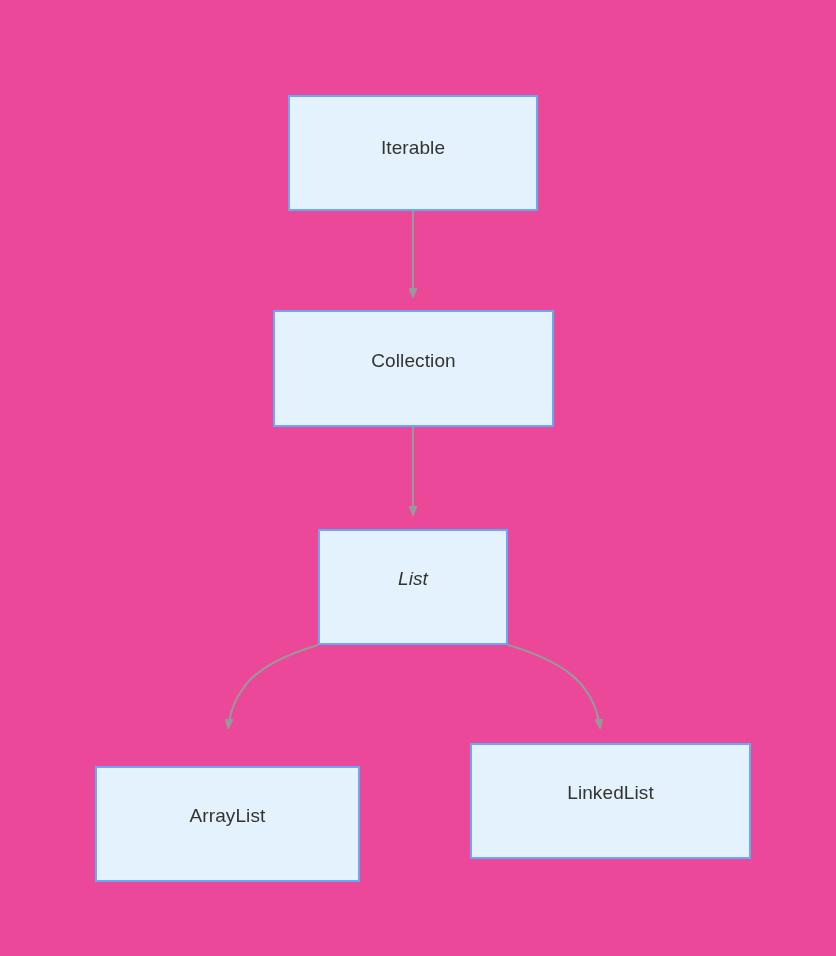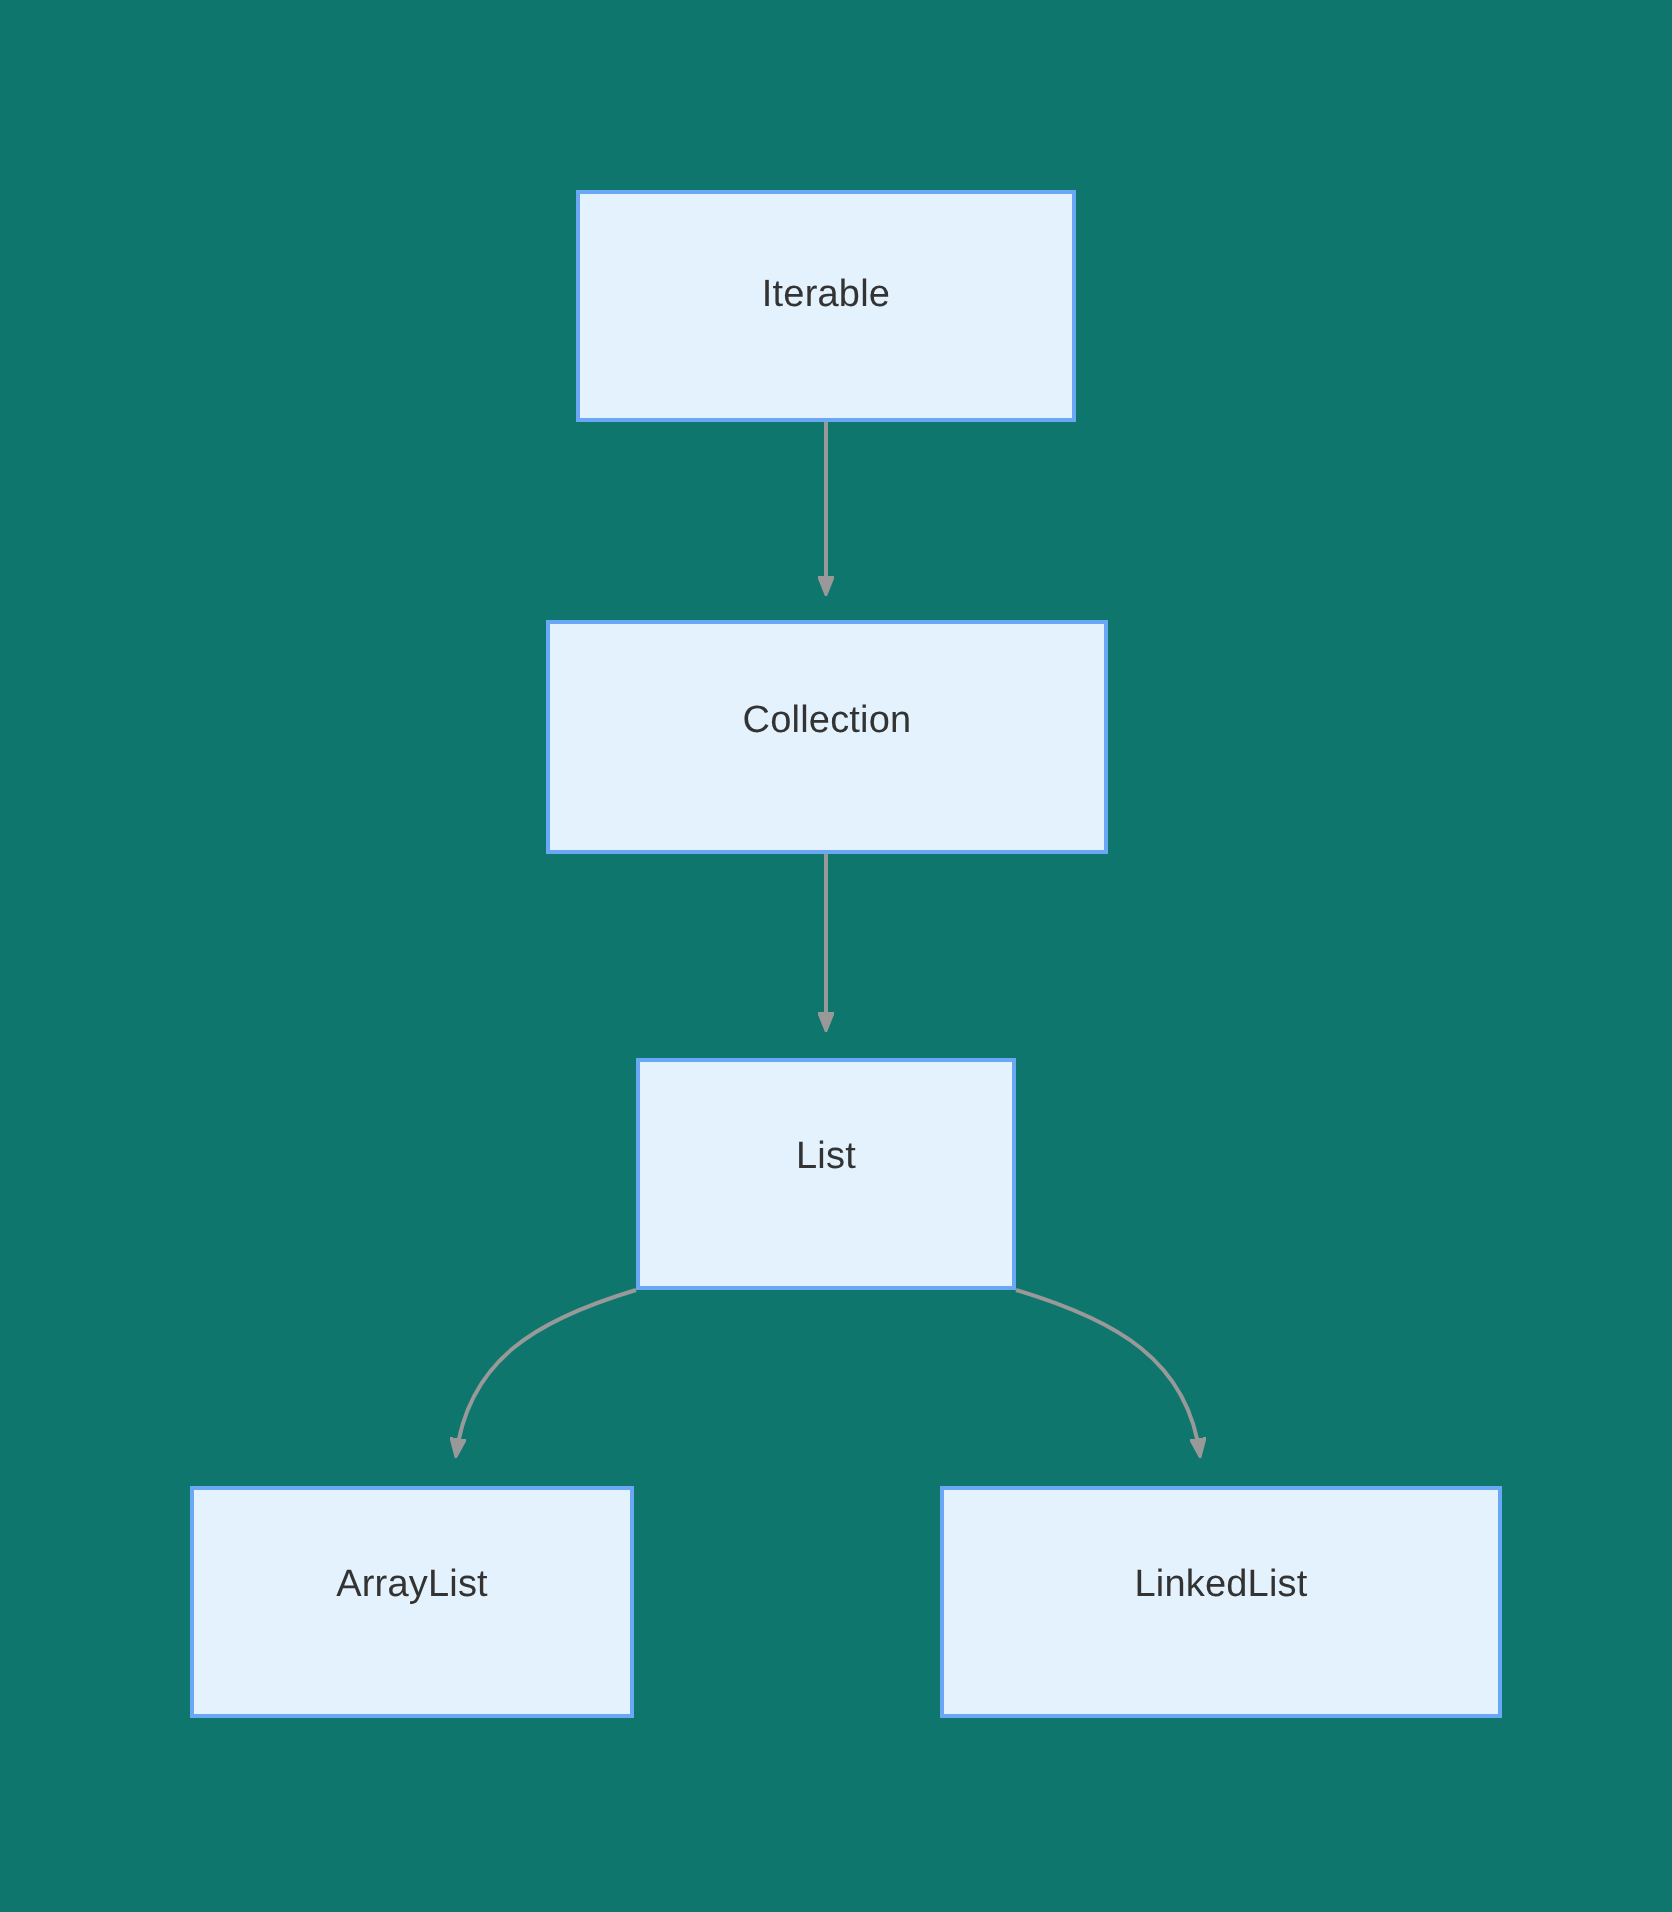--- a/index.html
+++ b/index.html
@@ -8,21 +8,21 @@
     padding: 0;
     background: #ffffff;
   }
   body {
     font-family: "Liberation Sans", "DejaVu Sans", sans-serif;
   }
   #diagram-canvas {
     position: relative;
     width: 836px;
     height: 956px;
-    background: #0f766e;
+    background: #ec4899;
     overflow: hidden;
   }
   #edge-layer {
     position: absolute;
     left: 0;
     top: 0;
     width: 836px;
     height: 956px;
     pointer-events: none;
   }
@@ -41,27 +41,27 @@
     font-size: 19px;
     line-height: 1;
     color: #333333;
     white-space: nowrap;
     letter-spacing: 0.1px;
   }
   
   #node-iterable   { left: 288px; top: 95px;  width: 250px; height: 116px; }
   #node-collection { left: 273px; top: 310px; width: 281px; height: 117px; }
   #node-list       { left: 318px; top: 529px; width: 190px; height: 116px; }
-  #node-arraylist  { left: 95px;  top: 743px; width: 222px; height: 116px; }
+  #node-arraylist  { left: 95px;  top: 766px; width: 265px; height: 116px; }
   #node-linkedlist { left: 470px; top: 743px; width: 281px; height: 116px; }
 
   
   #node-iterable   .node-label { transform: translateY(-6px); }
   #node-collection .node-label { transform: translateY(-8px); }
-  #node-list       .node-label { transform: translateY(-9px); }
+  #node-list       .node-label { transform: translateY(-9px); font-style: italic; }
   #node-arraylist  .node-label { transform: translateY(-9px); }
   #node-linkedlist .node-label { transform: translateY(-9px); }
 </style>
 </head>
 <body>
 
 <div id="diagram-canvas">
 
   <svg id="edge-layer" viewBox="0 0 836 956" width="836" height="956" xmlns="http://www.w3.org/2000/svg">
     <defs>

